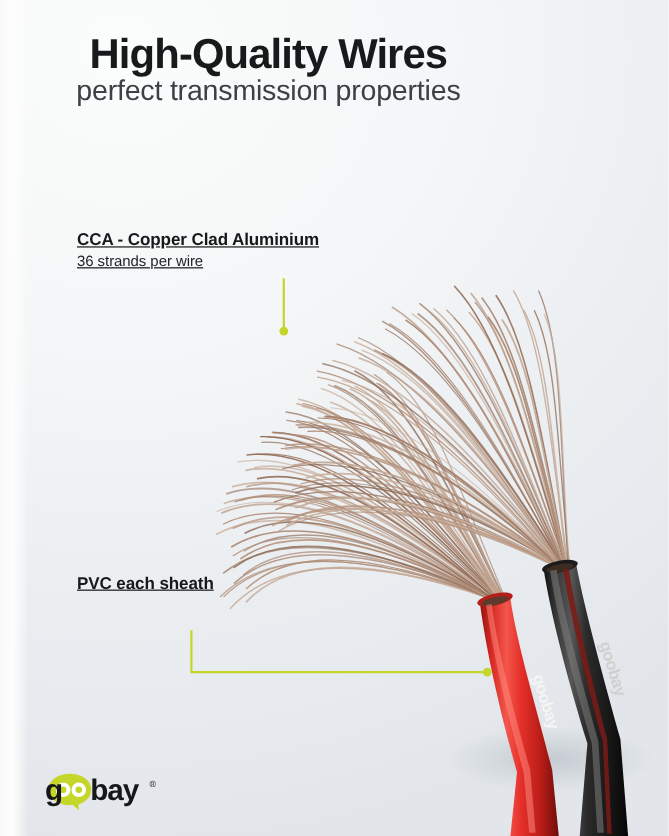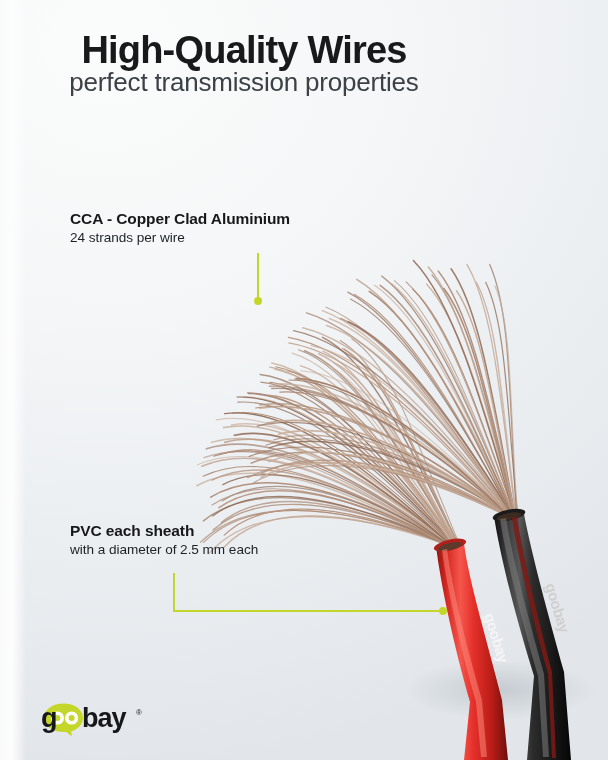--- a/index.html
+++ b/index.html
@@ -29,21 +29,21 @@
   .title {
     font-size:38px; font-weight:bold; color:#17191b;
     letter-spacing:-0.8px; line-height:1; margin-top:31px;
   }
   .subtitle {
     font-size:26px; font-weight:300; color:#3c4146;
     letter-spacing:-0.2px; line-height:1; margin-top:0;
   }
 
   
-  .anno { position:absolute; }
+  .anno { position:absolute;text-decoration:underline; }
   .anno-title {
     font-size:15.5px; font-weight:bold; color:#16181a;
     letter-spacing:-0.1px; white-space:nowrap; line-height:1.25;
   }
   .anno-line {
     font-size:13.6px; font-weight:400; color:#1d2125;
     letter-spacing:-0.05px; white-space:nowrap; line-height:1.42;
   }
   #anno-cca { left:70px; top:209px; }
   #anno-pvc { left:70px; top:521px; }
@@ -271,26 +271,25 @@
     </g>
   </svg>
 
   <div class="header">
     <div class="title">High-Quality Wires</div>
     <div class="subtitle">perfect transmission properties</div>
   </div>
 
   <div class="anno" id="anno-cca">
     <div class="anno-title">CCA - Copper Clad Aluminium</div>
-    <div class="anno-line">24 strands per wire</div>
+    <div class="anno-line">36 strands per wire</div>
   </div>
 
   <div class="anno" id="anno-pvc">
     <div class="anno-title">PVC each sheath</div>
-    <div class="anno-line">with a diameter of 2.5 mm each</div>
   </div>
 
   <svg id="logo" viewBox="0 0 110 36">
 
     <path d="M22.5 2.5 C 33.5 2.5, 42 8.5, 42 16.8 C 42 23.2, 37.2 28.4, 30.2 30.4 L 30.9 35.6 L 25.2 30.9 C 24.3 31.0, 23.4 31.05, 22.5 31.05 C 11.5 31.05, 3.0 25.1, 3.0 16.8 C 3.0 8.5, 11.5 2.5, 22.5 2.5 Z" fill="#c4d62a"></path>
 
     <circle cx="16.4" cy="17.0" r="6.6" fill="#ffffff"></circle>
     <circle cx="16.4" cy="17.0" r="3.0" fill="#c4d62a"></circle>
     <circle cx="30.6" cy="17.0" r="6.6" fill="#ffffff"></circle>
     <circle cx="30.6" cy="17.0" r="3.0" fill="#c4d62a"></circle>

